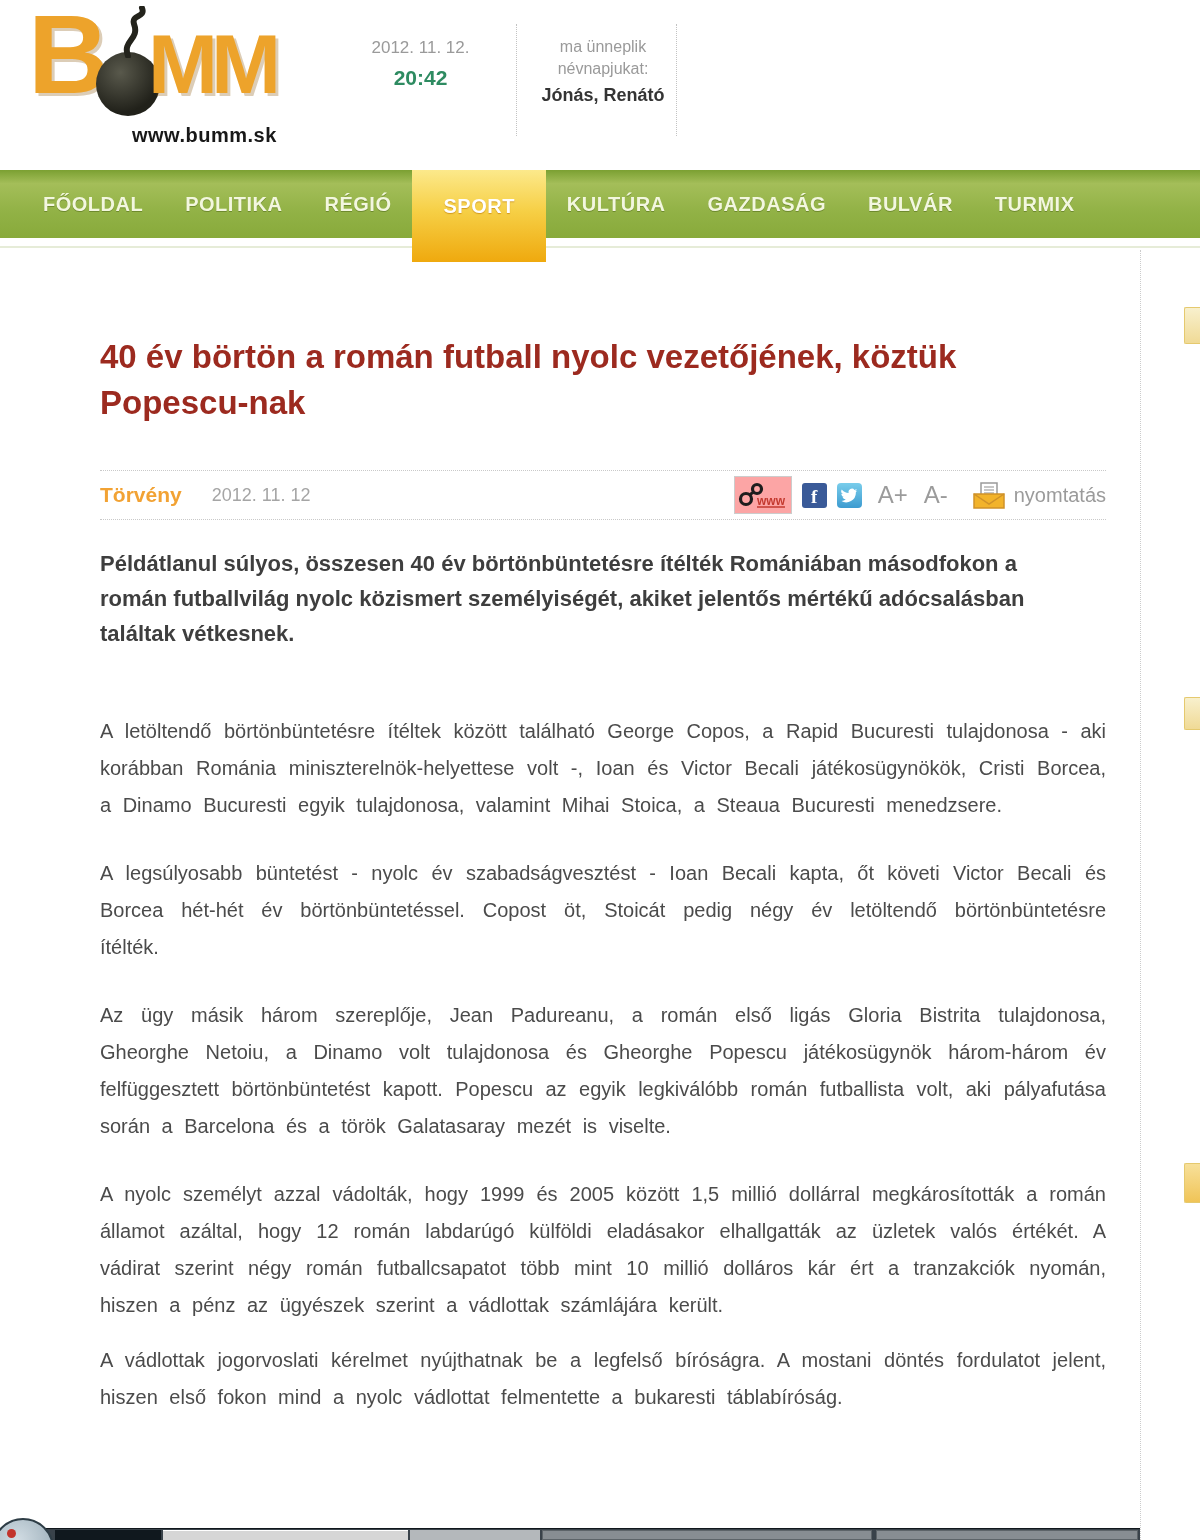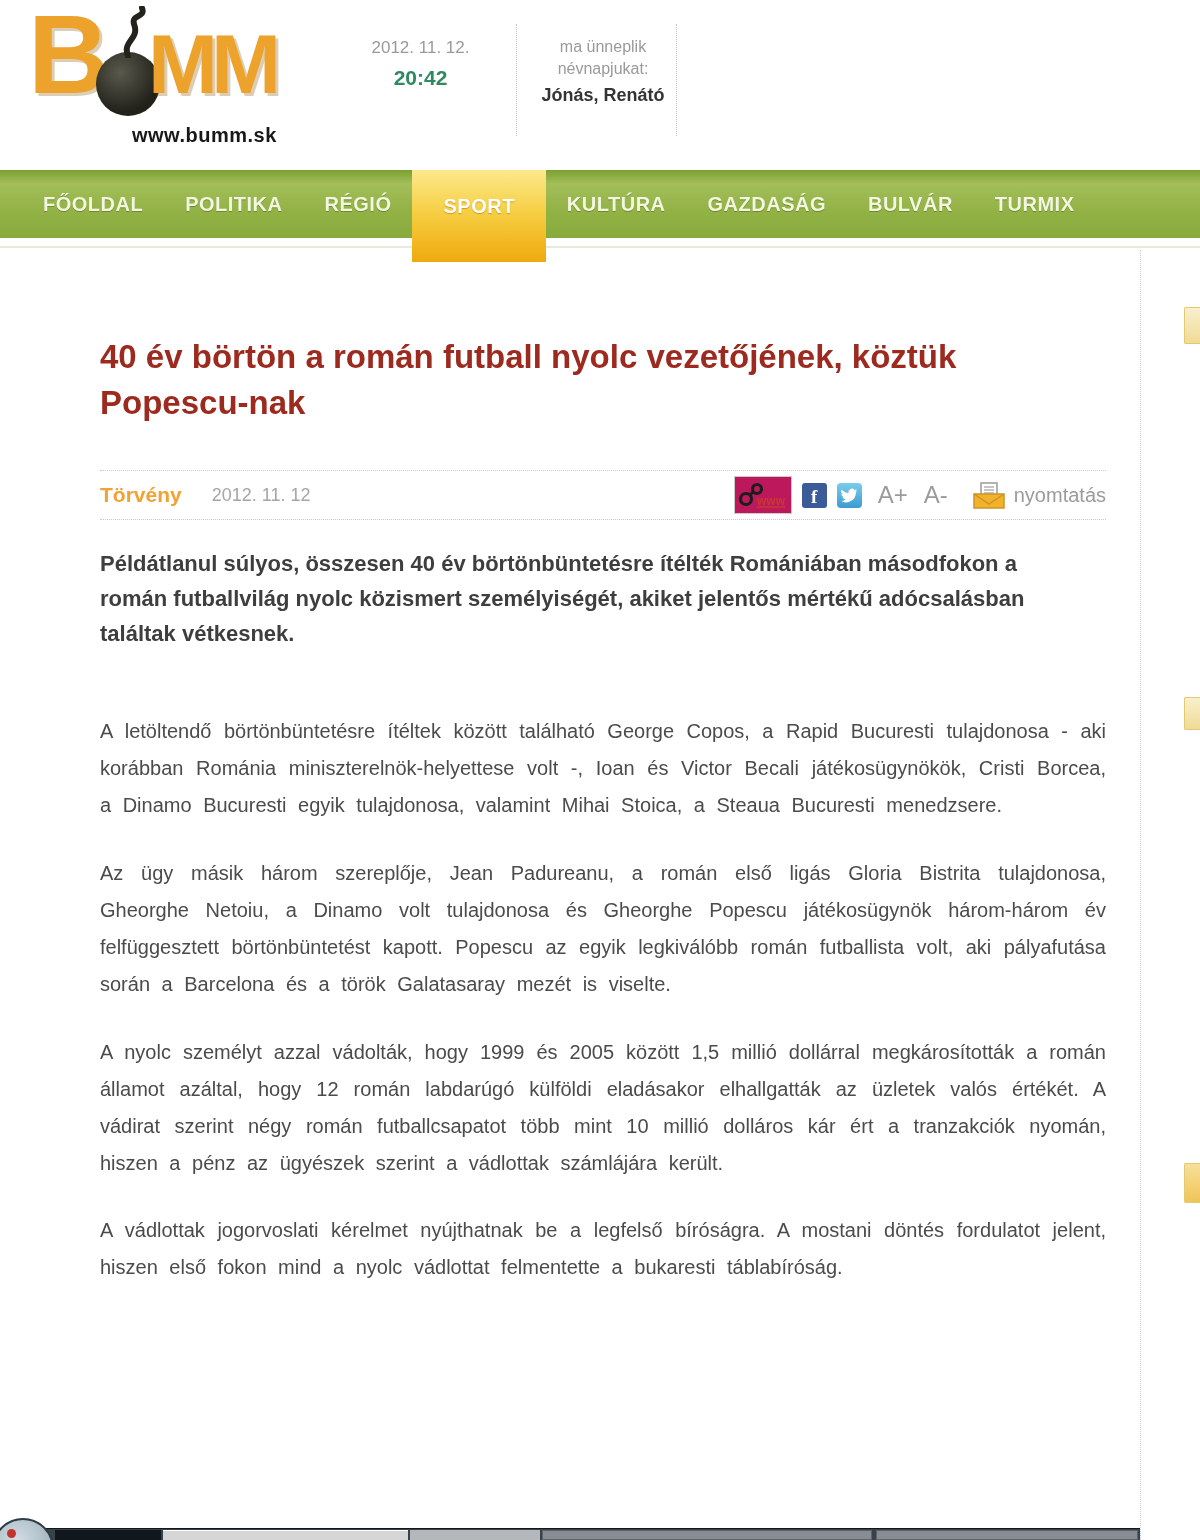--- a/index.html
+++ b/index.html
@@ -52,33 +52,33 @@
 
   
   .content { position:absolute; top:264px; left:0; width:1140px; }
   .article { margin-left:100px; width:1006px; }
   .article h1 { margin:70px 0 0; width:960px; font-size:33px; line-height:46px; color:#9c2a1f; font-weight:bold; }
   .meta { margin-top:44px; height:50px; border-top:1px dotted #c9c9c9; border-bottom:1px dotted #c9c9c9;
           display:flex; align-items:center; }
   .meta-cat { color:#f2a233; font-weight:bold; font-size:21px; cursor:pointer; }
   .meta-date { color:#a5a5a5; font-size:18px; margin-left:30px; }
   .meta-tools { margin-left:auto; display:flex; align-items:center; gap:10px; }
-  .share-box { width:58px; height:38px; border:1px solid #ccc; background:#be185d; display:flex; align-items:center; justify-content:center; cursor:pointer; }
+  .share-box { width:58px; height:38px; border:1px solid #ccc; background:#fca5a5; display:flex; align-items:center; justify-content:center; cursor:pointer; }
   .fb { width:25px; height:25px; border-radius:3px; background:#3a5a98; color:#fff; font-weight:bold; font-size:19px;
         font-family:"Liberation Serif", serif; text-align:center; line-height:27px; cursor:pointer; }
   .tw { width:25px; height:25px; border-radius:4px; background:linear-gradient(180deg,#79cdeb,#3d9bd0); cursor:pointer;
         display:flex; align-items:center; justify-content:center; }
   .fontbtn { color:#9b9b9b; font-size:24px; cursor:pointer; margin-left:6px; }
   .printwrap { display:flex; align-items:center; gap:8px; margin-left:14px; cursor:pointer; }
   .printlbl { color:#9b9b9b; font-size:20px; }
 
   .lead { margin:26px 0 0; width:935px; font-size:22px; line-height:35px; font-weight:bold; color:#3e3e3e; }
   .bodyp { margin:31px 0 0; font-size:20px; line-height:37px; color:#4b4b4b; text-align:justify; word-spacing:6px; }
   .bodyp.first { margin-top:62px; }
-  .bodyp.last { margin-top:30px; }
+  .bodyp.last { margin-top:18px; }
 
   
   .side-dotted { position:absolute; left:1140px; top:250px; height:1290px; width:0; border-left:1px dotted #cccccc; }
   .side-box { position:absolute; left:1184px; width:16px; background:linear-gradient(180deg,#f8f0cd,#f0da96);
               border:1px solid #e5c96e; border-right:none; border-radius:2px 0 0 2px; }
   .sb1 { top:307px; height:37px; }
   .sb2 { top:697px; height:33px; }
   .sb3 { top:1163px; height:40px; background:linear-gradient(180deg,#f7e09a,#f0c457); }
 
   
@@ -178,20 +178,21 @@
               <path d="M2 12 L17 22 L32 12" fill="none" stroke="#cf922a" stroke-width="1.5"></path>
             </svg>
             <span class="printlbl">nyomtatás</span>
           </div>
         </div>
       </div>
 
       <p class="lead">Példátlanul súlyos, összesen 40 év börtönbüntetésre ítélték Romániában másodfokon a román futballvilág nyolc közismert személyiségét, akiket jelentős mértékű adócsalásban találtak vétkesnek.</p>
 
       <p class="bodyp first">A letöltendő börtönbüntetésre ítéltek között található George Copos, a Rapid Bucuresti tulajdonosa - aki korábban Románia miniszterelnök-helyettese volt -, Ioan és Victor Becali játékosügynökök, Cristi Borcea, a Dinamo Bucuresti egyik tulajdonosa, valamint Mihai Stoica, a Steaua Bucuresti menedzsere.</p>
+      <p class="bodyp">A legsúlyosabb büntetést - nyolc év szabadságvesztést - Ioan Becali kapta, őt követi Victor Becali és Borcea hét-hét év börtönbüntetéssel. Copost öt, Stoicát pedig négy év letöltendő börtönbüntetésre ítélték.</p>
       <p class="bodyp">Az ügy másik három szereplője, Jean Padureanu, a román első ligás Gloria Bistrita tulajdonosa, Gheorghe Netoiu, a Dinamo volt tulajdonosa és Gheorghe Popescu játékosügynök három-három év felfüggesztett börtönbüntetést kapott. Popescu az egyik legkiválóbb román futballista volt, aki pályafutása során a Barcelona és a török Galatasaray mezét is viselte.</p>
       <p class="bodyp">A nyolc személyt azzal vádolták, hogy 1999 és 2005 között 1,5 millió dollárral megkárosították a román államot azáltal, hogy 12 román labdarúgó külföldi eladásakor elhallgatták az üzletek valós értékét. A vádirat szerint négy román futballcsapatot több mint 10 millió dolláros kár ért a tranzakciók nyomán, hiszen a pénz az ügyészek szerint a vádlottak számlájára került.</p>
       <p class="bodyp last">A vádlottak jogorvoslati kérelmet nyújthatnak be a legfelső bíróságra. A mostani döntés fordulatot jelent, hiszen első fokon mind a nyolc vádlottat felmentette a bukaresti táblabíróság.</p>
 
     </article>
   </main>
 
   <div class="side-dotted"></div>
   <div class="side-box sb1"></div>
   <div class="side-box sb2"></div>

